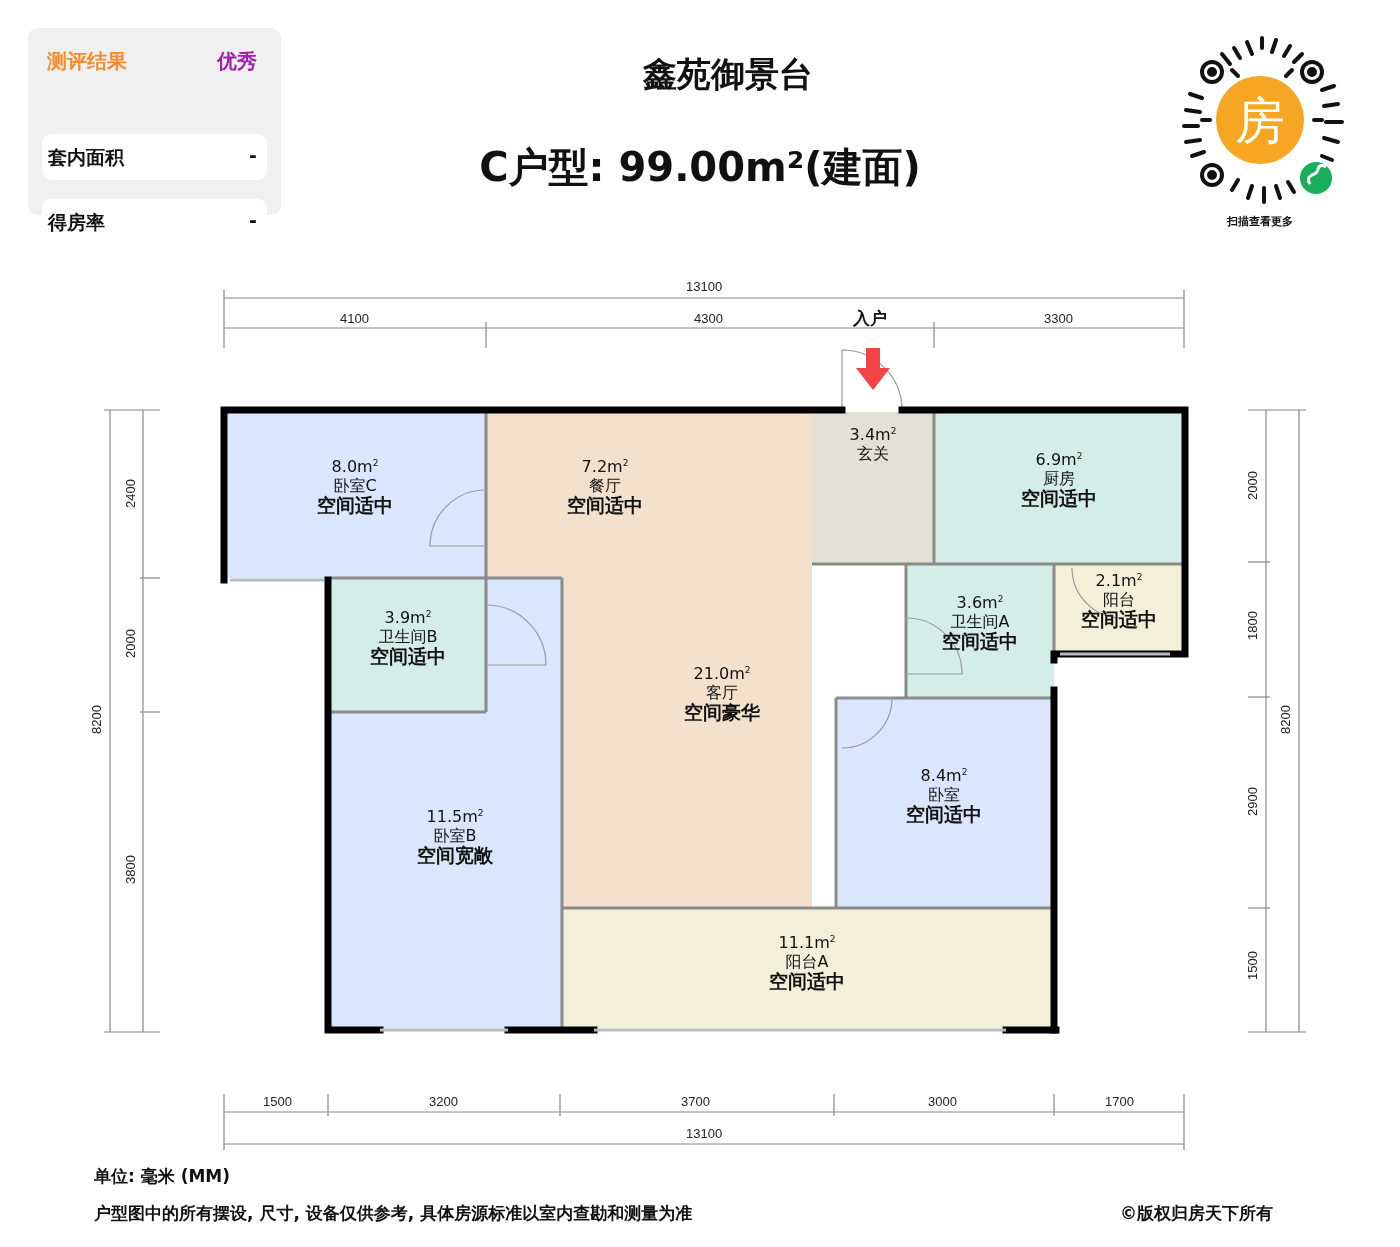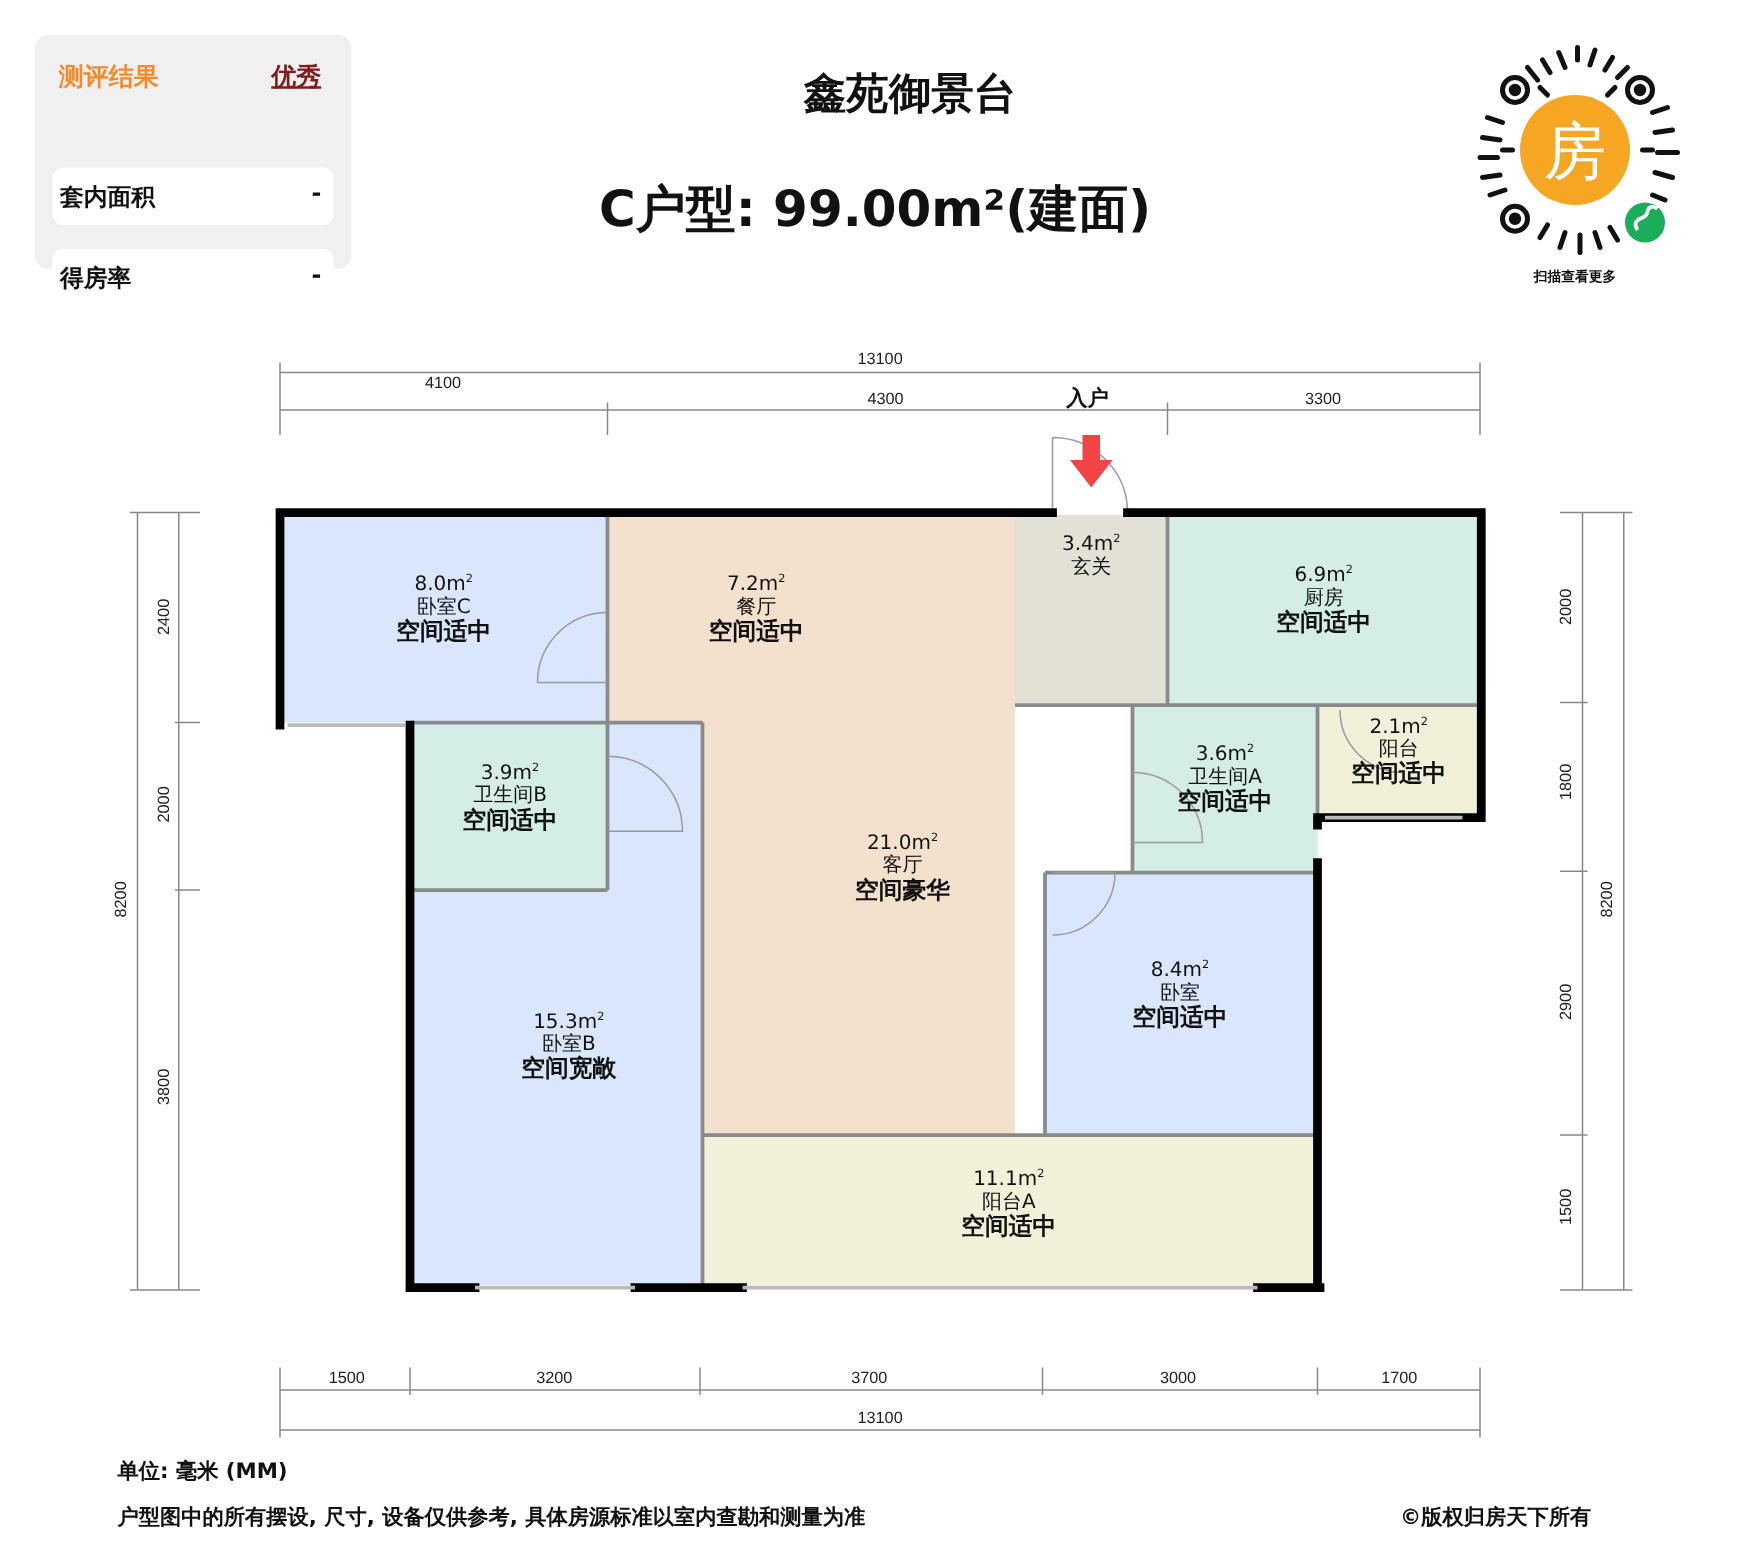--- a/index.html
+++ b/index.html
@@ -3,21 +3,21 @@
 <meta charset="utf-8">
 <style>
   html, body { margin:0; padding:0; background:#ffffff; }
   body { width:1400px; height:1247px; position:relative; overflow:hidden;
          font-family:"DejaVu Sans","Liberation Sans",sans-serif; color:#111; }
   .panel { position:absolute; left:28px; top:28px; width:253px; height:187px;
            background:#f0f0f0; border-radius:10px; }
   .panel .head { position:absolute; left:19px; top:20px; right:24px; height:30px;
                  font-size:20px; font-weight:bold; }
   .panel .head .l { position:absolute; left:0; color:#f58a2b; }
-  .panel .head .r { position:absolute; right:0; color:#7f1d1d;text-decoration:underline; }
+  .panel .head .r { position:absolute; right:0; color:#a21caf; }
   .panel .row { position:absolute; left:14px; width:225px; height:46px; background:#fff;
                 border-radius:9px; font-size:19px; font-weight:bold;margin-top:40px; }
   .panel .row .k { position:absolute; left:6px; top:11px; }
   .panel .row .v { position:absolute; right:10px; top:10px; }
   .title { position:absolute; left:0; width:1400px; text-align:center; font-weight:bold; color:#111; }
   .qr { position:absolute; left:1172px; top:30px; width:180px; height:180px; }
   .qr-caption { position:absolute; left:1210px; top:214px; width:100px; text-align:center; font-size:11px; font-weight:bold; }
   .dimtxt { position:absolute; font-size:13px; color:#222; font-family:"Liberation Sans",sans-serif; }
   .vtxt { position:absolute; font-size:13px; color:#222; transform:rotate(-90deg); transform-origin:center; font-family:"Liberation Sans",sans-serif; }
   .room-label { position:absolute; text-align:center; color:#111; line-height:1.15; }
@@ -175,21 +175,21 @@
     <line x1="1248" y1="1032" x2="1306" y2="1032"></line>
     <line x1="1248" y1="562" x2="1270" y2="562"></line>
     <line x1="1248" y1="697" x2="1270" y2="697"></line>
     <line x1="1248" y1="908" x2="1270" y2="908"></line>
   </g>
 </svg>
 
 <div class="entry">入户</div>
 
 <div class="dimtxt" style="left:686px;top:279px">13100</div>
-<div class="dimtxt" style="left:340px;top:298px">4100</div>
+<div class="dimtxt" style="left:340px;top:311px">4100</div>
 <div class="dimtxt" style="left:694px;top:311px">4300</div>
 <div class="dimtxt" style="left:1044px;top:311px">3300</div>
 
 <div class="dimtxt" style="left:263px;top:1094px">1500</div>
 <div class="dimtxt" style="left:429px;top:1094px">3200</div>
 <div class="dimtxt" style="left:681px;top:1094px">3700</div>
 <div class="dimtxt" style="left:928px;top:1094px">3000</div>
 <div class="dimtxt" style="left:1105px;top:1094px">1700</div>
 <div class="dimtxt" style="left:686px;top:1126px">13100</div>
 
@@ -242,21 +242,21 @@
   <div class="a"><span>21.0m</span><sup>2</sup></div>
   <div class="n">客厅</div>
   <div class="d">空间豪华</div>
 </div>
 <div class="room-label" style="left:884px;top:767px;width:120px">
   <div class="a"><span>8.4m</span><sup>2</sup></div>
   <div class="n">卧室</div>
   <div class="d">空间适中</div>
 </div>
 <div class="room-label" style="left:395px;top:808px;width:120px">
-  <div class="a"><span>15.3m</span><sup>2</sup></div>
+  <div class="a"><span>11.5m</span><sup>2</sup></div>
   <div class="n">卧室B</div>
   <div class="d">空间宽敞</div>
 </div>
 <div class="room-label" style="left:747px;top:934px;width:120px">
   <div class="a"><span>11.1m</span><sup>2</sup></div>
   <div class="n">阳台A</div>
   <div class="d">空间适中</div>
 </div>
 
 <div class="footer" style="left:94px;top:1165px">单位: 毫米 (MM)</div>

